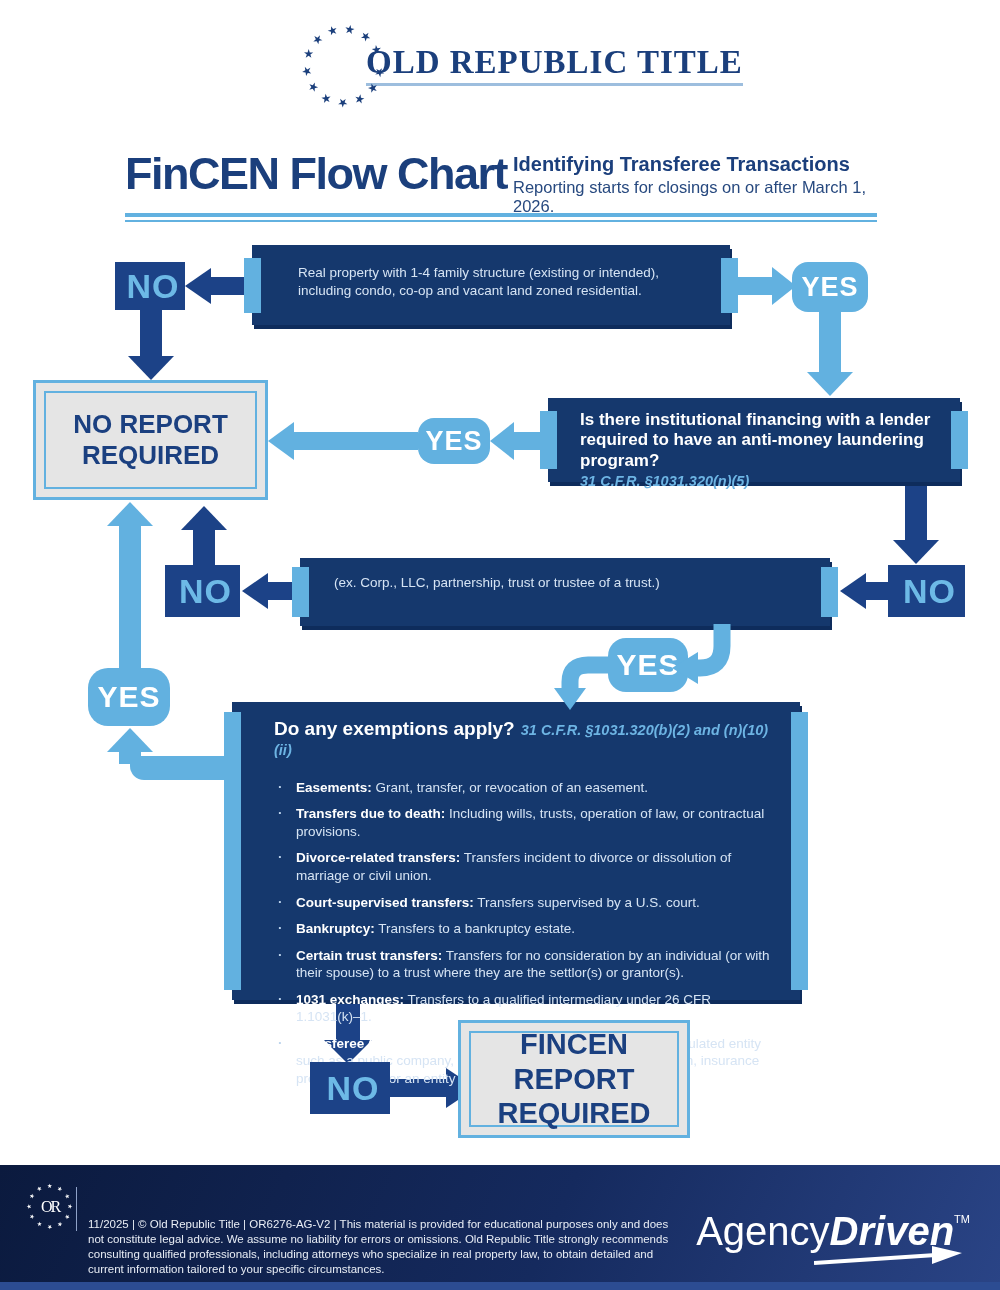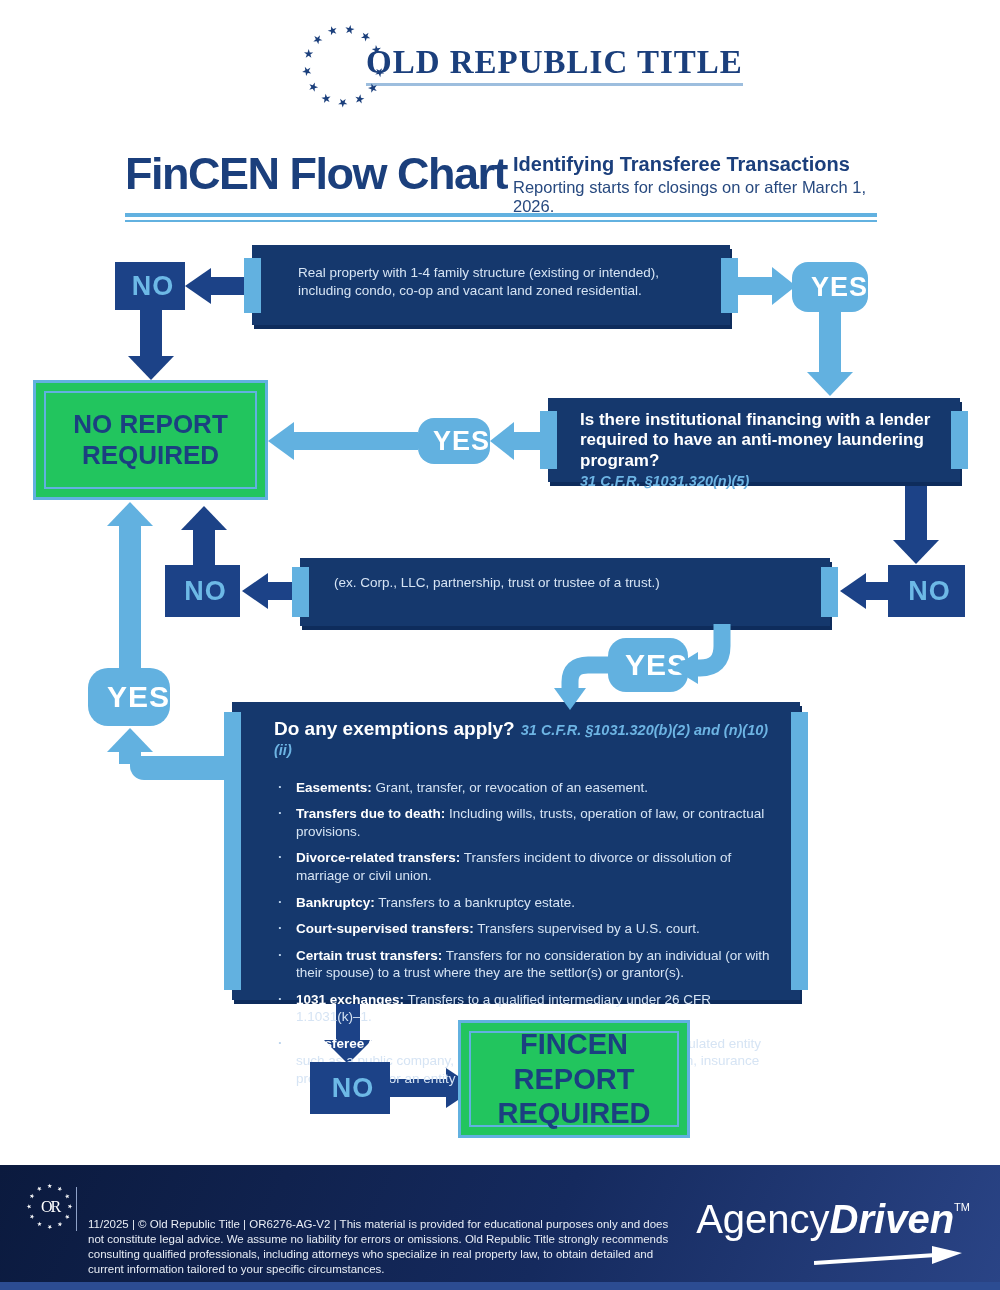--- a/index.html
+++ b/index.html
@@ -19,25 +19,25 @@
   .subhead .s2 { color:#27497f; font-size:16.5px; margin-top:2px; }
   .head-rule { position:absolute; left:125px; top:213px; width:752px; height:9px;
                border-top:4px solid #62b1e0; border-bottom:2px solid #62b1e0; }
 
   
   .qbox { position:absolute; background:#15386d; color:#fff; box-shadow:2px 4px 0 #0e2c5c; z-index:2; }
   .qbox .qtitle { font-size:17px; font-weight:bold; line-height:1.2; }
   .qbox .cite { font-size:14.5px; font-weight:bold; font-style:italic; color:#6db4e3; margin-left:6px; }
   .qbox .qbody { font-size:13.5px; color:#d6e4f4; line-height:1.35; margin-top:6px; }
   .tab { position:absolute; width:17px; background:#62b1e0; z-index:3; }
-  .nobox { position:absolute; background:#1c4287; color:#6db9e6; font-size:27px; font-weight:bold;
+  .nobox { position:absolute; background:#1c4287; color:#6db9e6; font-size:34px; font-weight:bold;
            display:flex; align-items:center; justify-content:center; z-index:2; letter-spacing:1px;padding-left:6px; }
   .pill { position:absolute; background:#62b1e0; color:#fff; font-weight:bold; font-size:27px; letter-spacing:1px;
-          display:flex; align-items:center; justify-content:flex-end; border-radius:16px; z-index:2; }
-  .outline-box { position:absolute; background:#22c55e; border:3px solid #62b1e0; padding:8px; z-index:2; }
+          display:flex; align-items:center; justify-content:center; border-radius:16px; z-index:2; }
+  .outline-box { position:absolute; background:#e5e5e5; border:3px solid #62b1e0; padding:8px; z-index:2; }
   .outline-inner { width:100%; height:100%; border:2px solid #62b1e0; display:flex; align-items:center; justify-content:center; text-align:center; }
   .outline-inner div { color:#1b4080; font-weight:bold; line-height:1.2; }
   .shaft { position:absolute; z-index:1; }
   .dark { background:#1c4287; }
   .lite { background:#62b1e0; }
   .tri { position:absolute; width:0; height:0; z-index:1; }
   .curve-svg { position:absolute; z-index:3; }
 
   
   .ex-list { list-style:none; margin-top:20px; }
@@ -50,21 +50,21 @@
             background:linear-gradient(115deg,#0b1a3e 0%,#152a5e 55%,#2a4486 100%); }
   .footer-strip { position:absolute; left:0; bottom:0; width:100%; height:8px; background:#2c4c92; }
   .or-mono { position:absolute; left:26px; top:18px; width:48px; height:48px; }
   .or-mono .ring span { position:absolute; left:21px; top:20px; color:#fff; font-size:6px; }
   .or-mono .mono { position:absolute; left:0; top:0; width:48px; height:48px; display:flex; align-items:center; justify-content:center;
                    color:#fff; font-family:"Liberation Serif", serif; font-size:16px; letter-spacing:-2px; }
   .foot-divider { position:absolute; left:76px; top:22px; width:1px; height:44px; background:#8fa2c8; }
   .group-name { position:absolute; left:88px; top:26px; color:#fff; font-family:"Liberation Serif", serif;
                 font-weight:bold; font-size:15px; letter-spacing:1px; border-bottom:1px solid #cfd9ec; padding-bottom:3px; }
   .disclaimer { position:absolute; left:88px; top:52px; width:590px; color:#e8edf5; font-size:11.5px; line-height:1.3; }
-  .agency { position:absolute; right:30px; top:32px; color:#fff; font-size:40px; white-space:nowrap; }
+  .agency { position:absolute; right:30px; top:44px; color:#fff; font-size:40px; white-space:nowrap; }
   .agency .a1 { font-weight:normal; letter-spacing:0; }
   .agency .a2 { font-weight:bold; font-style:italic; }
   .agency .tm { font-size:11px; vertical-align:top; position:relative; top:4px; }
   .agency-arrow { position:absolute; right:36px; top:80px; }
 </style>
 </head>
 <body>
 
 <div class="page">
 
@@ -183,22 +183,22 @@
   <div class="pill" style="left:608px; top:638px; width:80px; height:54px; border-radius:18px; font-size:30px;">
       <span>YES</span>
     </div>
 
   <div class="qbox" style="left:232px; top:702px; width:568px; height:298px; padding:16px 28px 0 42px;">
     <div><span class="qtitle" style="font-size:19px;">Do any exemptions apply?</span><span class="cite">31 C.F.R. §1031.320(b)(2) and (n)(10)(ii)</span></div>
     <ul class="ex-list">
       <li><span class="lead">Easements:</span><span> Grant, transfer, or revocation of an easement.</span></li>
       <li><span class="lead">Transfers due to death:</span><span> Including wills, trusts, operation of law, or contractual provisions.</span></li>
       <li><span class="lead">Divorce-related transfers:</span><span> Transfers incident to divorce or dissolution of marriage or civil union.</span></li>
+      <li><span class="lead">Court-supervised transfers:</span><span> Transfers supervised by a U.S. court.</span></li>
       <li><span class="lead">Bankruptcy:</span><span> Transfers to a bankruptcy estate.</span></li>
-      <li><span class="lead">Court-supervised transfers:</span><span> Transfers supervised by a U.S. court.</span></li>
       <li><span class="lead">Certain trust transfers:</span><span> Transfers for no consideration by an individual (or with their spouse) to a trust where they are the settlor(s) or grantor(s).</span></li>
       <li><span class="lead">1031 exchanges:</span><span> Transfers to a qualified intermediary under 26 CFR 1.1031(k)–1.</span></li>
       <li><span class="lead">Transferee (buyer) is a regulated entity:</span><span> The transferee is a regulated entity such as a public company, government agency, financial institution, insurance provider, utility, or an entity they wholly own or control.</span></li>
     </ul>
   </div>
   <div class="tab" style="left:224px; top:712px; height:278px;"></div>
   <div class="tab" style="left:791px; top:712px; height:278px;"></div>
 
   <div class="shaft dark" style="left:336px; top:1000px; width:24px; height:42px;"></div>
   <div class="tri" style="left:324px; top:1040px; border-left:24px solid transparent; border-right:24px solid transparent; border-top:24px solid #1c4287;"></div>

